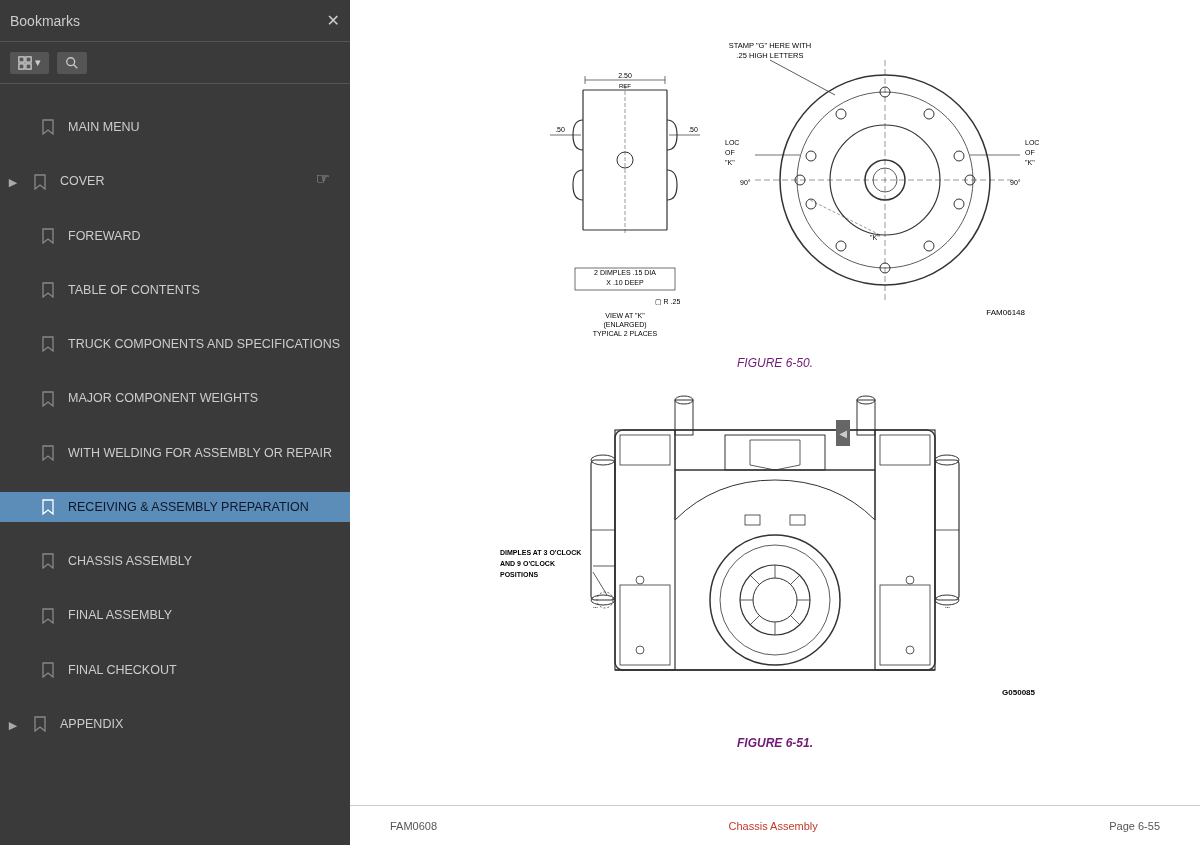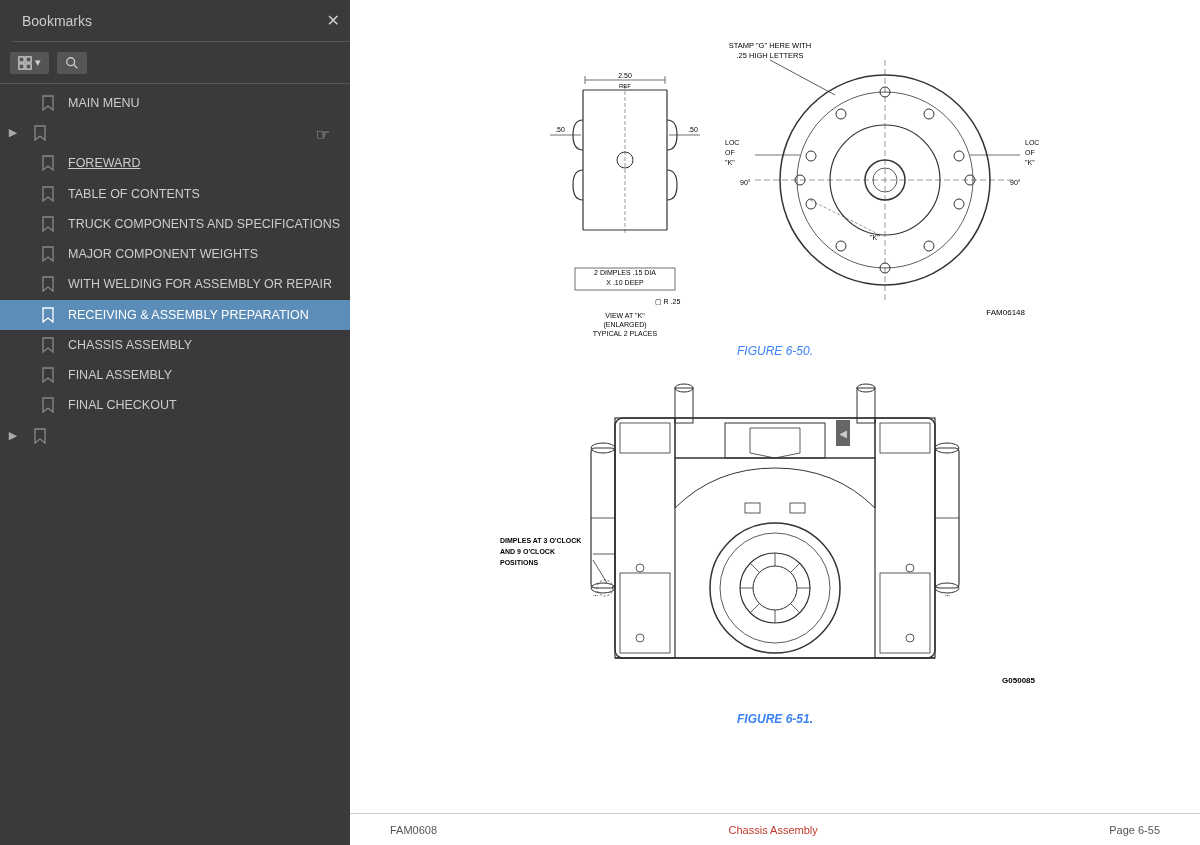--- a/index.html
+++ b/index.html
@@ -25,21 +25,20 @@
     }
 
     #sidebar-header {
       display: flex;
       align-items: center;
       justify-content: space-between;
       padding: 6px 10px;
       background: #3a3a3a;
       border-bottom: 1px solid #555;
       height: 42px;
-      margin-left: 12px;
     }
 
     #sidebar-title {
       color: #ccc;
       font-size: 14px;
       font-weight: normal;
     }
 
     #sidebar-toolbar {
       display: flex;
@@ -76,32 +75,33 @@
 
     #bookmark-list::-webkit-scrollbar {
       width: 6px;
     }
     #bookmark-list::-webkit-scrollbar-thumb {
       background: #555;
     }
 
     .bookmark-item {
       display: flex;
-      align-items: flex-start;
+      align-items: flex-end;
       padding: 7px 10px 7px 14px;
       color: #ccc;
       font-size: 12.5px;
       cursor: pointer;
       gap: 12px;
       line-height: 1.3;
+      margin-top: 24px;
     }
 
     .bookmark-item.active {
       background: #5b8db8;
-      color: #ffffff;
+      color: #0f172a;
     }
 
     .bookmark-item.has-expand {
       padding-left: 6px;
     }
 
     .expand-arrow {
       color: #aaa;
       font-size: 11px;
       width: 14px;
@@ -158,27 +158,27 @@
 
     .figure-container {
       display: flex;
       flex-direction: column;
       align-items: center;
       width: 100%;
     }
 
     .figure-label {
       font-size: 12px;
-      color: #3b82f6;
-      margin-top: 4px;
+      color: #701a75;
+      margin-top: 16px;
       font-style: italic;
     }
 
     #page-footer {
-      height: 32px;
+      height: 40px;
       background: white;
       border-top: 1px solid #ccc;
       display: flex;
       align-items: center;
       justify-content: space-between;
       padding: 0 40px;
       font-size: 11px;
       color: #555;
     }
 
@@ -245,30 +245,31 @@
         </span>
         <span class="bookmark-label">MAIN MENU</span>
       </div>
       <div class="bookmark-item has-expand" style="cursor: pointer; position: relative;">
         <span class="expand-arrow">▶</span>
         <span class="bookmark-icon">
           <svg viewBox="0 0 14 16" fill="none" stroke="#888" stroke-width="1.3">
       <path d="M2 1 h10 v14 l-5-4 -5 4 Z"></path>
     </svg>
         </span>
+        <span class="bookmark-label">COVER</span>
         <span style="position: absolute; right: 20px; font-size: 16px; color: rgb(204, 204, 204);">☞</span>
       </div>
       <div class="bookmark-item">
         <span class="expand-arrow"></span>
         <span class="bookmark-icon">
           <svg viewBox="0 0 14 16" fill="none" stroke="#888" stroke-width="1.3">
       <path d="M2 1 h10 v14 l-5-4 -5 4 Z"></path>
     </svg>
         </span>
-        <span class="bookmark-label" style="text-decoration: underline;">FOREWARD</span>
+        <span class="bookmark-label" style="">FOREWARD</span>
       </div>
       <div class="bookmark-item">
         <span class="expand-arrow"></span>
         <span class="bookmark-icon">
           <svg viewBox="0 0 14 16" fill="none" stroke="#888" stroke-width="1.3">
       <path d="M2 1 h10 v14 l-5-4 -5 4 Z"></path>
     </svg>
         </span>
         <span class="bookmark-label">TABLE OF CONTENTS</span>
       </div>
@@ -335,20 +336,21 @@
         </span>
         <span class="bookmark-label">FINAL CHECKOUT</span>
       </div>
       <div class="bookmark-item has-expand">
         <span class="expand-arrow">▶</span>
         <span class="bookmark-icon">
           <svg viewBox="0 0 14 16" fill="none" stroke="#888" stroke-width="1.3">
       <path d="M2 1 h10 v14 l-5-4 -5 4 Z"></path>
     </svg>
         </span>
+        <span class="bookmark-label">APPENDIX</span>
       </div>
     </div>
 </div>
 
 <div id="sidebar-scroll-handle">◀</div>
 
 <div id="content-area">
   <div id="page-view">
     <div id="page-content">
 

